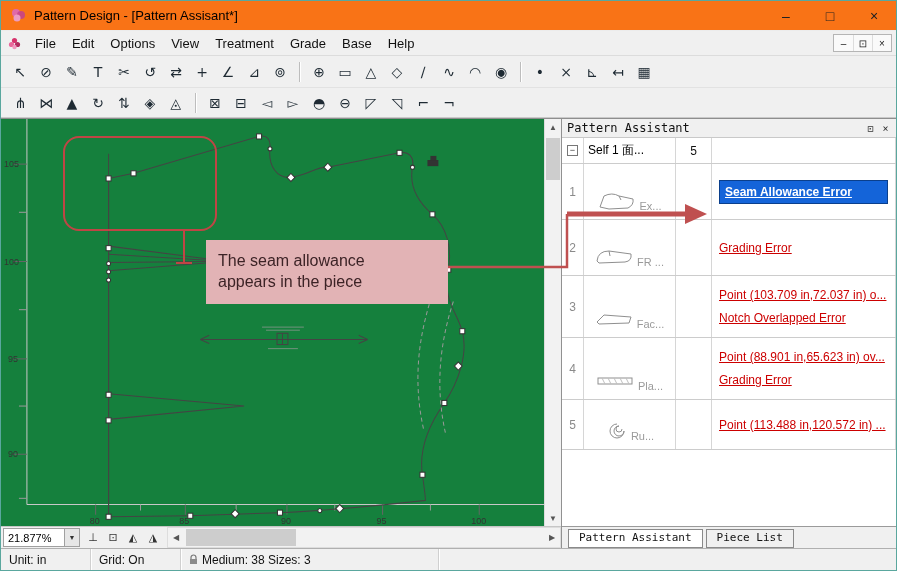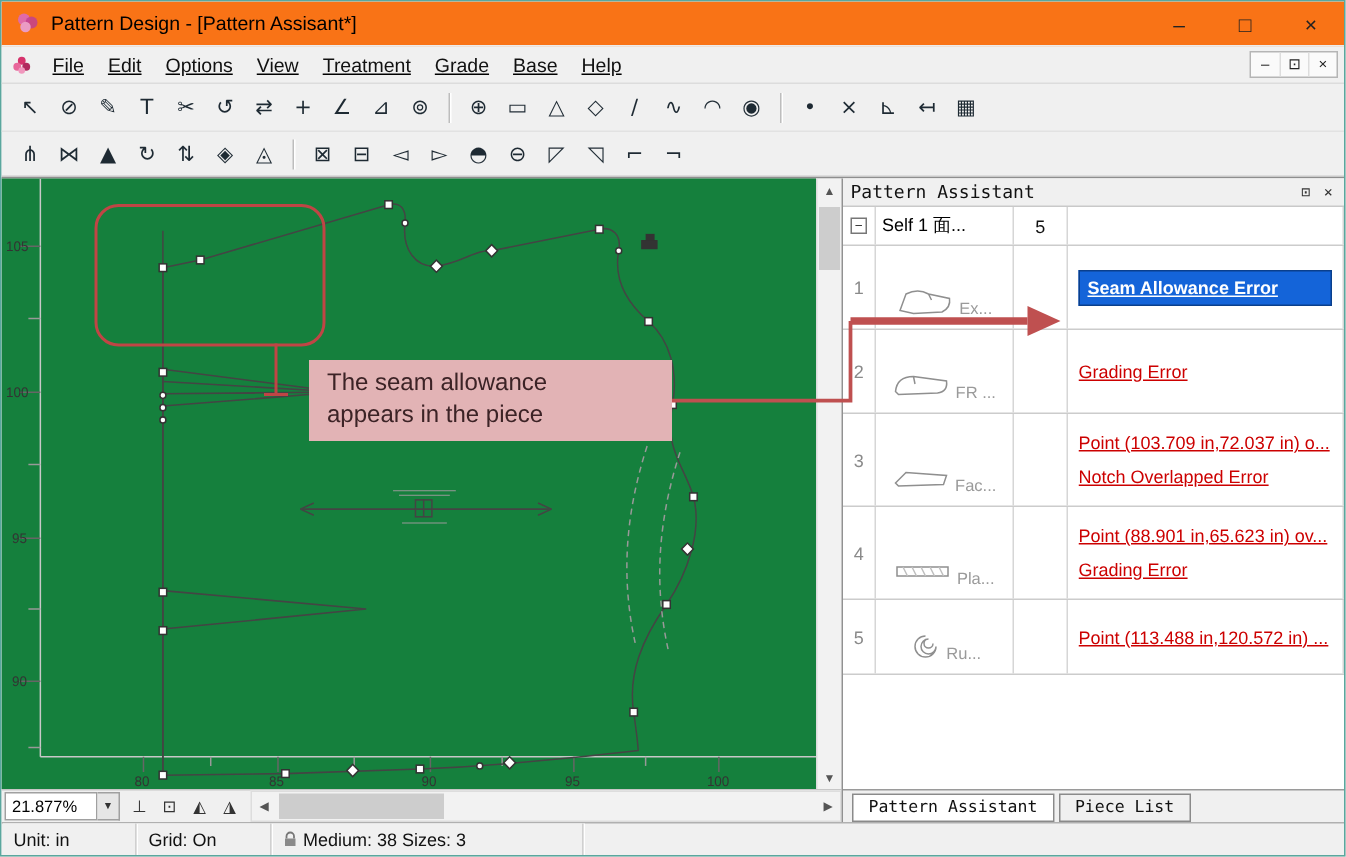--- a/index.html
+++ b/index.html
@@ -9,41 +9,41 @@
 
   
   .titlebar{height:30px;flex:0 0 30px;background:#f97316;display:flex;align-items:center;border-bottom:1px solid #ececec;}
   .app-icon{width:17px;height:17px;margin:0 7px 0 9px;}
   .title-text{font-size:13px;color:#000;}
   .win-controls{margin-left:auto;display:flex;height:100%;}
   .win-btn{width:44px;height:100%;display:flex;align-items:center;justify-content:center;font-size:14px;color:#222;cursor:default;}
 
   
   .menubar{height:25px;flex:0 0 25px;display:flex;align-items:center;background:#f0f0f0;border-bottom:1px solid #dcdcdc;padding-left:5px;}
-  .menu-items{display:flex;align-items:center;text-decoration:underline;}
+  .menu-items{display:flex;align-items:center;}
   .menu-item{font-size:13px;color:#111;padding:2px 8px;}
   .mdi-controls{margin-left:auto;display:flex;align-items:center;border:1px solid #b5b5b5;background:#fafafa;margin-right:4px;}
   .mdi-btn{width:19px;height:16px;font-size:10px;display:flex;align-items:center;justify-content:center;color:#222;border-left:1px solid #ddd;}
   .mdi-btn:first-child{border-left:none;}
 
   
   .toolbar{display:flex;align-items:center;background:#f0f0f0;padding-left:6px;}
   .toolbar.one{height:32px;flex:0 0 32px;border-bottom:1px solid #e2e2e2;}
   .toolbar.two{height:30px;flex:0 0 30px;border-bottom:1px solid #c9c9c9;}
   .tb-btn{width:26px;height:24px;background:transparent;border:1px solid transparent;font-size:14px;color:#1e2a33;display:flex;align-items:center;justify-content:center;font-family:"DejaVu Sans",sans-serif;}
   .tb-sep{width:1px;height:20px;background:#bdbdbd;margin:0 6px;box-shadow:1px 0 0 #fff;}
 
   
   .main{flex:1;display:flex;border-top:1px solid #8e8e8e;min-height:0;}
   .left-col{flex:1;display:flex;flex-direction:column;min-width:0;}
   .canvas-row{flex:1;display:flex;min-height:0;}
   .canvas-region{flex:1;position:relative;background:#15803d;overflow:hidden;padding-left:44px;}
   .canvas-svg{position:absolute;inset:0;width:100%;height:100%;}
   .red-frame{position:absolute;left:62px;top:17px;width:154px;height:95px;border:2px solid #c04545;border-radius:16px;z-index:5;}
-  .callout{position:absolute;left:205px;top:121px;width:242px;height:54px;background:#e2b3b5;z-index:10;display:flex;flex-direction:column;justify-content:center;padding-left:12px;font-size:16px;color:#3c2326;line-height:1.3;}
+  .callout{position:absolute;left:205px;top:121px;width:242px;height:64px;background:#e2b3b5;z-index:10;display:flex;flex-direction:column;justify-content:center;padding-left:12px;font-size:16px;color:#3c2326;line-height:1.3;}
 
   
   .vscroll{width:17px;flex:0 0 17px;background:#f2f2f2;border-left:1px solid #dcdcdc;display:flex;flex-direction:column;}
   .scroll-arrow{height:16px;flex:0 0 16px;display:flex;align-items:center;justify-content:center;font-size:8px;color:#555;}
   .vtrack{flex:1;position:relative;}
   .vthumb{position:absolute;left:1px;right:1px;top:3px;height:42px;background:#cdcdcd;}
   .bottom-bar{height:22px;flex:0 0 22px;display:flex;align-items:stretch;background:#f0f0f0;border-top:1px solid #c6c6c6;}
   .zoom-box{width:62px;background:#fff;border:1px solid #a0a0a0;font-size:11px;display:flex;align-items:center;padding-left:4px;margin:1px 0 1px 2px;}
   .zoom-drop{width:15px;display:flex;align-items:center;justify-content:center;font-size:7px;color:#333;border:1px solid #a0a0a0;border-left:none;margin:1px 0;background:#e6e6e6;}
   .bottom-icons{display:flex;align-items:stretch;margin-left:3px;}
@@ -80,21 +80,21 @@
   .expander{width:11px;height:11px;border:1px solid #777;display:flex;align-items:center;justify-content:center;font-size:9px;line-height:1;color:#333;background:#fff;}
   .tabs{height:22px;flex:0 0 22px;background:#f0f0f0;border-top:1px solid #9a9a9a;display:flex;gap:3px;padding:2px 0 0 6px;}
   .tab{border:1px solid #8a8a8a;font-family:"DejaVu Sans Mono",monospace;font-size:11px;padding:1px 10px;background:#f0f0f0;color:#111;}
   .tab.active{background:#fff;}
 
   
   .statusbar{height:22px;flex:0 0 22px;background:#f0f0f0;border-top:1px solid #b0b0b0;display:flex;align-items:center;font-size:12px;color:#111;}
   .status-cell{padding:0 8px;height:100%;display:flex;align-items:center;gap:4px;border-right:1px solid #d0d0d0;box-shadow:1px 0 0 #fff;}
   .s1{width:90px;}
   .s2{width:90px;}
-  .s3{width:208px;text-align:right;}
+  .s3{width:258px;text-align:right;}
   .s4{flex:1;border-right:none;box-shadow:none;}
 
   .overlay-svg{position:absolute;left:0;top:0;width:897px;height:571px;pointer-events:none;z-index:40;}
   .thumb{stroke:#8f8f8f;fill:none;stroke-width:1;}
 </style>
 </head>
 <body>
 
 <div class="window">
 

